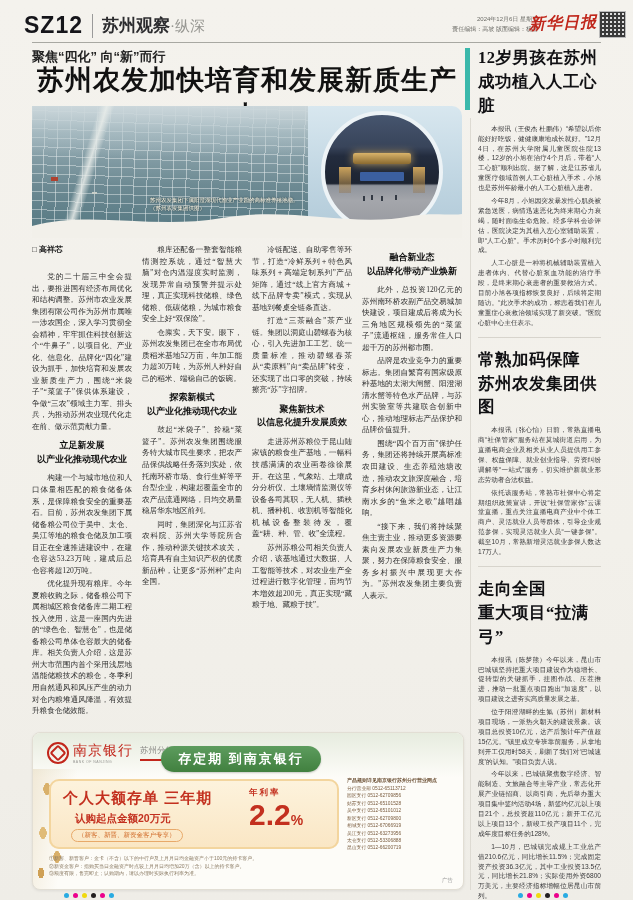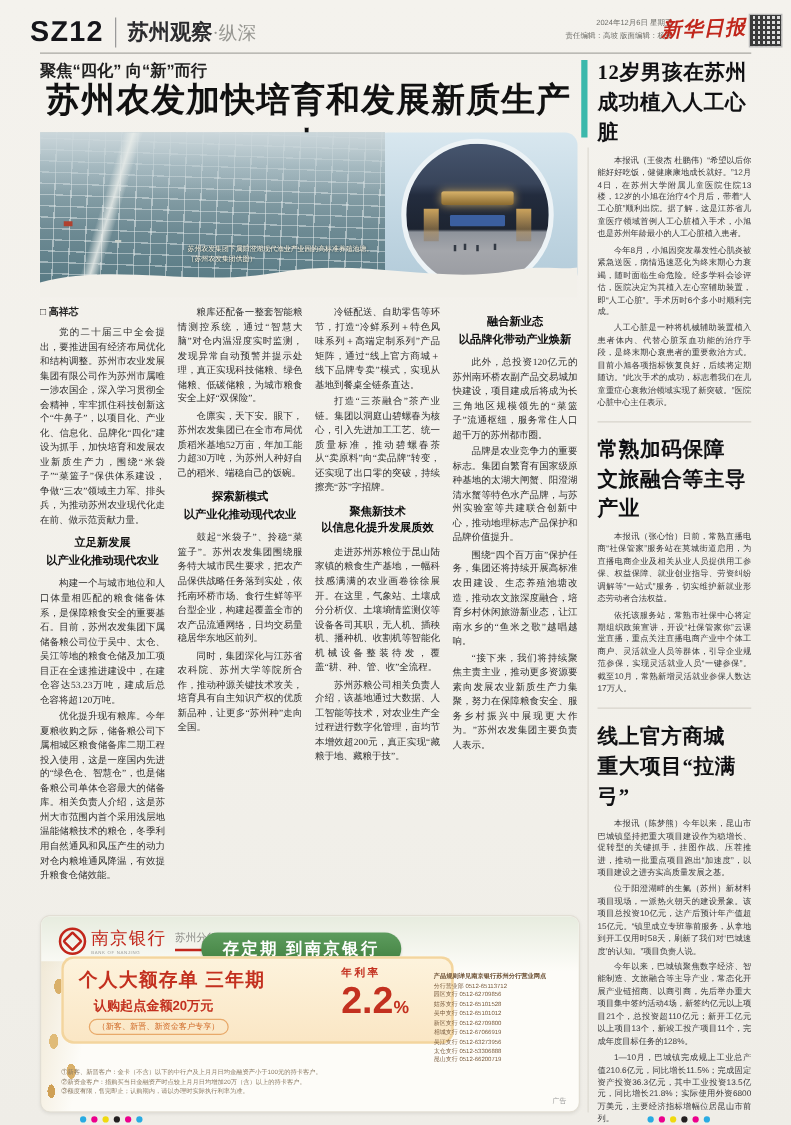--- a/index.html
+++ b/index.html
@@ -38,21 +38,21 @@
   .photo-caption{position:absolute;left:150px;top:196px;width:152px;font-size:5.5px;line-height:1.5;color:#fffbe8;text-shadow:0 0 2px rgba(0,0,0,.8);}
   .photo-circle{position:absolute;left:321px;top:111px;width:114px;height:114px;border-radius:50%;border:4px solid #edf3f6;overflow:hidden;
       background:linear-gradient(180deg,#46556e 0%,#38445a 28%,#232c3e 36%,#1d2431 60%,#8e939b 62%,#a4a6ab 75%,#97999f 100%);}
   .pc-sign{position:absolute;left:50%;top:33%;width:58px;height:11px;transform:translateX(-50%);border-radius:2px;
       background:linear-gradient(180deg,#d9b36a,#8a6a30);box-shadow:0 0 8px rgba(230,190,110,.8);}
   .pc-banner{position:absolute;left:50%;top:50%;width:44px;height:9px;transform:translateX(-50%);border-radius:1px;background:#3b5fa0;}
   .pc-glow-l,.pc-glow-r{position:absolute;top:46%;width:12px;height:26px;background:linear-gradient(180deg,rgba(222,176,96,.9),rgba(140,100,50,.3));}
   .pc-glow-l{left:12%;} .pc-glow-r{right:12%;}
   .pc-ppl{position:absolute;left:40%;top:70%;width:2px;height:5px;background:#333a44;box-shadow:10px 1px 0 #333a44, 24px 0 0 #333a44, -8px 1px 0 #333a44;}
   .wave{position:absolute;left:32px;top:204px;width:430px;height:34px;pointer-events:none;}
-  .byline{font-size:8px;font-weight:bold;color:#222;margin:0 0 5px 0;}
+  .byline{font-size:8px;font-weight:bold;color:#222;margin:0 0 16px 0;}
   
   .cols{position:absolute;left:32px;top:244px;width:430px;height:484px;display:flex;gap:10px;overflow:hidden;}
   .col{flex:1 1 0;overflow:hidden;}
   .bodyp{font-size:7.6px;line-height:1.52;color:#2e2e2e;text-align:justify;text-indent:2em;margin:0 0 2px 0;font-family:Liberation Serif, serif;}
   .subhead{margin:7px 0 6px 0;text-align:center;font-size:9px;line-height:1.5;color:#0f0f0f;}
   .subhead .subline{display:block;font-weight:bold;}
   
   .right-col{position:absolute;left:478px;top:46px;width:123px;}
   .r-art h2{margin:0 0 6px 0;font-family:"Liberation Serif",serif;font-size:16.5px;line-height:1.45;color:#101013;letter-spacing:.5px;}
   .r-art h2 span{display:block;font-weight:bold;}
@@ -71,22 +71,22 @@
         radial-gradient(5px 9px at 14px 104px,#cfa055 60%,rgba(0,0,0,0) 61%),
         linear-gradient(100deg,rgba(214,190,140,.35),rgba(214,190,140,0) 70%);}
   .ad-logo{position:absolute;left:14px;top:9px;display:flex;align-items:center;gap:4px;}
   .ad-logo-mark{width:18px;height:18px;border-radius:50%;border:2px solid #c2261b;position:relative;}
   .ad-logo-mark::before{content:'';position:absolute;left:3px;top:3px;width:8px;height:8px;border:2px solid #c2261b;border-radius:2px;transform:rotate(45deg);}
   .ad-bank{font-family:"Liberation Serif",serif;font-size:14px;font-weight:normal;color:#c2261b;letter-spacing:1px;}
   .ad-branch{font-size:8.5px;color:#8a8a86;border-bottom:2px solid #c2261b;padding-bottom:2px;margin-left:3px;}
   .ad-slogan{position:absolute;left:128px;top:13px;width:160px;height:26px;border-radius:14px;
       background:linear-gradient(180deg,#5d9c5e,#41803f);color:#fff;font-size:13px;font-weight:bold;
       display:flex;align-items:center;justify-content:center;letter-spacing:2px;box-shadow:0 1px 2px rgba(0,0,0,.2);}
-  .ad-card{position:absolute;left:16px;top:32px;width:290px;height:70px;border-radius:10px;
-      background:linear-gradient(180deg,#fdf3dd,#fae6c4);box-shadow:inset 0 0 0 2px #f3d59e;padding-left:24px;}
+  .ad-card{position:absolute;left:16px;top:46px;width:290px;height:70px;border-radius:10px;
+      background:linear-gradient(180deg,#fdf3dd,#fae6c4);box-shadow:inset 0 0 0 2px #f3d59e;}
   .ad-product{position:absolute;left:14px;top:10px;font-size:15px;font-weight:bold;color:#c3301f;letter-spacing:1px;}
   .ad-threshold{position:absolute;left:26px;top:33px;font-size:10.5px;font-weight:bold;color:#c3301f;}
   .ad-note{position:absolute;left:22px;top:50px;font-size:6.5px;color:#d06a28;border:1px solid #e8a96a;border-radius:8px;padding:1px 6px;}
   .ad-rate-wrap{position:absolute;right:12px;top:8px;width:78px;text-align:left;}
   .ad-rate-label{font-size:8.5px;font-weight:bold;color:#c3301f;letter-spacing:2px;}
   .ad-rate{font-size:30px;font-weight:bold;color:#c3301f;line-height:1.05;}
   .ad-rate small{font-size:14px;}
   .ad-phones{position:absolute;left:314px;top:44px;width:108px;}
   .ad-phones-title{font-size:5px;font-weight:bold;color:#6b4f33;margin-bottom:2px;}
   .ad-phone{font-size:4.8px;color:#7a5c3e;line-height:1.55;white-space:nowrap;}
@@ -188,29 +188,29 @@
           <span>成功植入人工心脏</span>
         </h2>
         <p>本报讯（王俊杰 杜鹏伟）“希望以后你能好好吃饭，健健康康地成长就好。”12月4日，在苏州大学附属儿童医院住院13楼，12岁的小旭在治疗4个月后，带着“人工心脏”顺利出院。据了解，这是江苏省儿童医疗领域首例人工心脏植入手术，小旭也是苏州年龄最小的人工心脏植入患者。</p>
         <p>今年8月，小旭因突发暴发性心肌炎被紧急送医，病情迅速恶化为终末期心力衰竭，随时面临生命危险。经多学科会诊评估，医院决定为其植入左心室辅助装置，即“人工心脏”。手术历时6个多小时顺利完成。</p>
         <p>人工心脏是一种将机械辅助装置植入患者体内、代替心脏泵血功能的治疗手段，是终末期心衰患者的重要救治方式。目前小旭各项指标恢复良好，后续将定期随访。“此次手术的成功，标志着我们在儿童重症心衰救治领域实现了新突破。”医院心脏中心主任表示。</p>
       </div>
       <div class="r-divider"></div>
       <div class="r-art">
         <h2>
           <span>常熟加码保障</span>
-          <span>文旅融合等主导产业</span>
+          <span>苏州农发集团供图</span>
         </h2>
         <p>本报讯（张心怡）日前，常熟直播电商“社保管家”服务站在莫城街道启用，为直播电商企业及相关从业人员提供用工参保、权益保障、就业创业指导、劳资纠纷调解等“一站式”服务，切实维护新就业形态劳动者合法权益。</p>
         <p>依托该服务站，常熟市社保中心将定期组织政策宣讲，开设“社保管家你”云课堂直播，重点关注直播电商产业中个体工商户、灵活就业人员等群体，引导企业规范参保，实现灵活就业人员“一键参保”。截至10月，常熟新增灵活就业参保人数达17万人。</p>
       </div>
       <div class="r-divider"></div>
       <div class="r-art">
         <h2>
-          <span>线上官方商城</span>
+          <span>走向全国</span>
           <span>重大项目“拉满弓”</span>
         </h2>
         <p>本报讯（陈梦熊）今年以来，昆山市巴城镇坚持把重大项目建设作为稳增长、促转型的关键抓手，挂图作战、压茬推进，推动一批重点项目跑出“加速度”，以项目建设之进夯实高质量发展之基。</p>
         <p>位于阳澄湖畔的生氟（苏州）新材料项目现场，一派热火朝天的建设景象。该项目总投资10亿元，达产后预计年产值超15亿元。“镇里成立专班靠前服务，从拿地到开工仅用时58天，刷新了我们对‘巴城速度’的认知。”项目负责人说。</p>
         <p>今年以来，巴城镇聚焦数字经济、智能制造、文旅融合等主导产业，常态化开展产业链招商、以商引商，先后举办重大项目集中签约活动4场，新签约亿元以上项目21个，总投资超110亿元；新开工亿元以上项目13个，新竣工投产项目11个，完成年度目标任务的128%。</p>
         <p>1—10月，巴城镇完成规上工业总产值210.6亿元，同比增长11.5%；完成固定资产投资36.3亿元，其中工业投资13.5亿元，同比增长21.8%；实际使用外资6800万美元，主要经济指标增幅位居昆山市前列。</p>
       </div>
     </div>
 
   <div class="ad">

